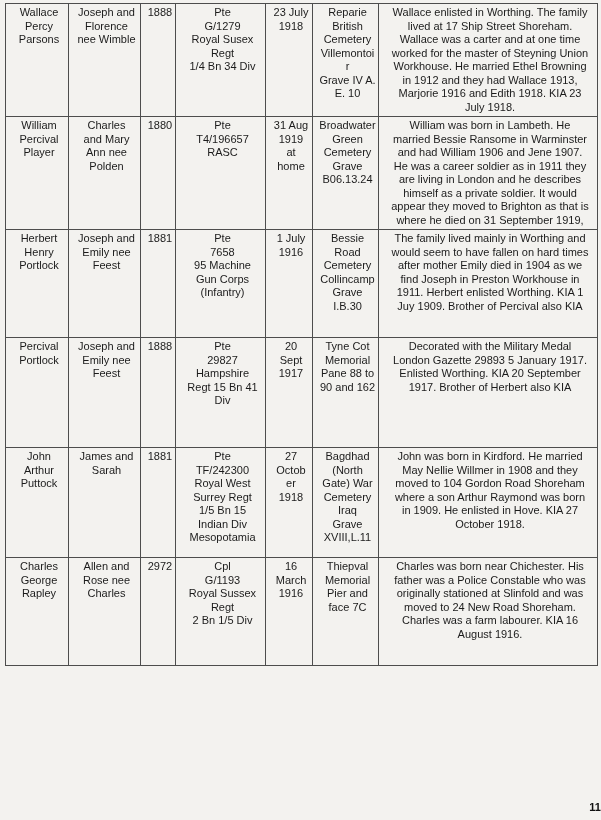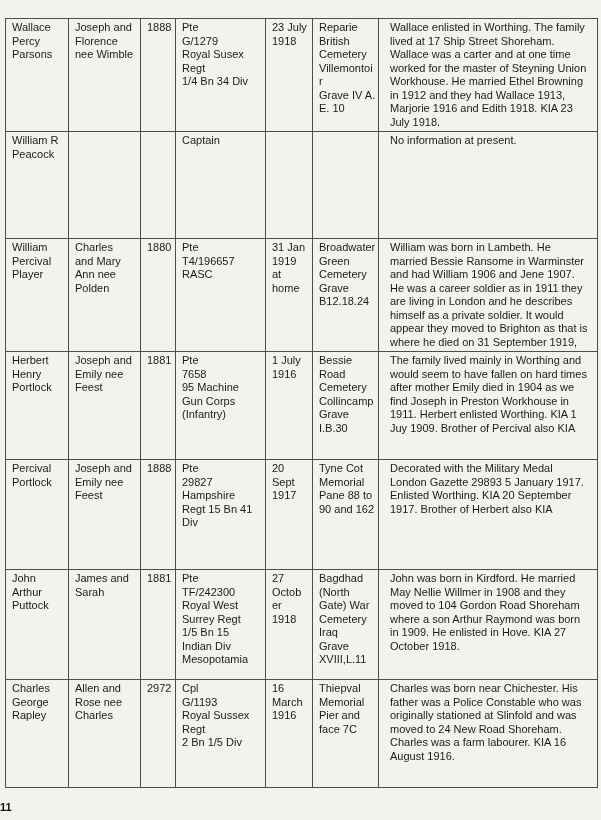--- a/index.html
+++ b/index.html
@@ -11,24 +11,25 @@
     width: 601px;
     height: 820px;
     background: #f3f2ef;
     font-family: "Liberation Sans", "DejaVu Sans", sans-serif;
     color: #1b1b1b;
     overflow: hidden;
   }
   table.doc-table {
     position: absolute;
     left: 5px;
-    top: 18px;
+    top: 3px;
     width: 592px;
     border-collapse: collapse;
     table-layout: fixed;
+    text-align: center;
   }
   td {
     border: 1px solid #4d4d4d;
     vertical-align: top;
     padding: 2px 2px 2px 6px;
     font-size: 11px;
     line-height: 13.5px;
     white-space: pre-line;
     overflow: hidden;
     overflow-wrap: break-word;
@@ -36,21 +37,21 @@
   td.notes-cell {
     white-space: normal;
     padding-right: 7px;
     padding-left: 11px;
   }
   .page-number {
     position: absolute;
     top: 801px;
     left: 0;
     width: 601px;
-    text-align: left;
+    text-align: right;
     font-size: 11px;
     font-weight: bold;
     color: #111;
   }
 </style>
 </head>
 <body>
 
 <table class="doc-table">
   <colgroup>
@@ -80,50 +81,40 @@
 1918</td>
       <td>Reparie
 British
 Cemetery
 Villemontoir
 Grave IV A.
 E. 10</td>
       <td class="notes-cell">Wallace enlisted in Worthing. The family lived at 17 Ship Street Shoreham.  Wallace was a carter and at one time worked for the master of Steyning Union Workhouse. He married Ethel Browning in 1912 and they had Wallace 1913, Marjorie 1916 and Edith 1918. KIA 23 July 1918.</td>
     </tr>
     <tr style="height:107px">
-      <td>William R
-Peacock</td>
-      <td></td>
-      <td></td>
-      <td>Captain</td>
-      <td></td>
-      <td></td>
-      <td class="notes-cell">No information at present.</td>
-    </tr>
-    <tr style="height:107px">
       <td>William
 Percival
 Player</td>
       <td>Charles
 and Mary
 Ann nee
 Polden</td>
       <td>1880</td>
       <td>Pte
 T4/196657
 RASC</td>
-      <td>31 Jan
+      <td>31 Aug
 1919
 at
 home</td>
       <td>Broadwater
 Green
 Cemetery
 Grave
-B12.18.24</td>
+B06.13.24</td>
       <td class="notes-cell">William was born in Lambeth.  He married Bessie Ransome in Warminster and had William 1906 and Jene 1907. He was a career soldier as in 1911 they are living in London and he describes himself as a private soldier. It would appear they moved to Brighton as that is where he died on 31 September 1919,</td>
     </tr>
     <tr style="height:108px">
       <td>Herbert
 Henry
 Portlock</td>
       <td>Joseph and
 Emily nee
 Feest</td>
       <td>1881</td>

